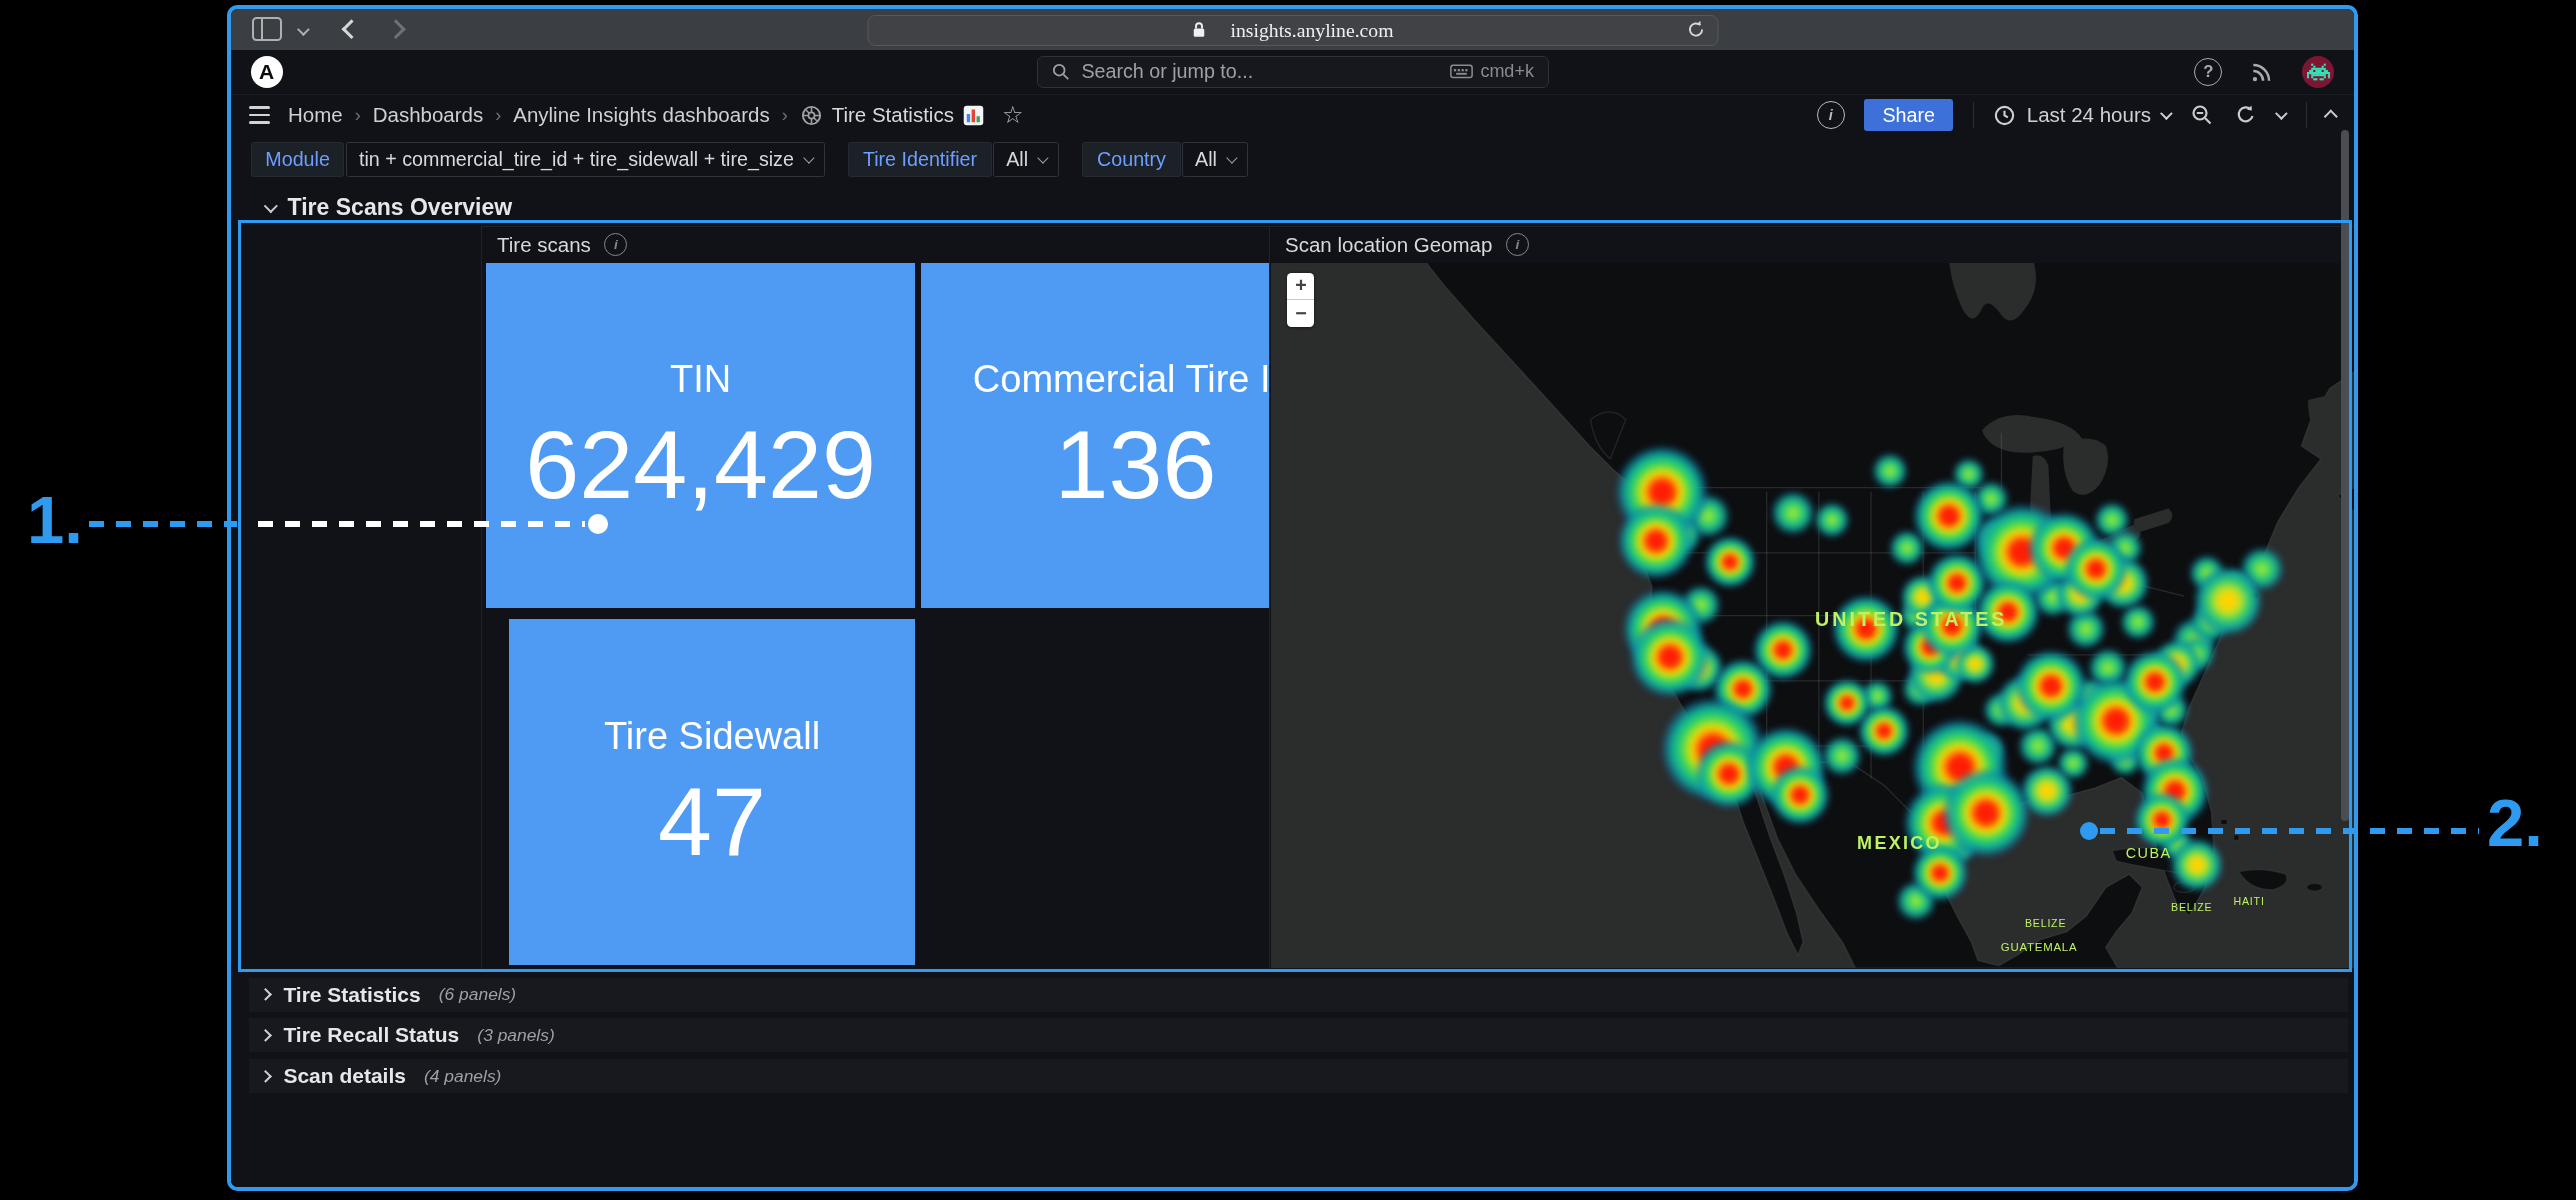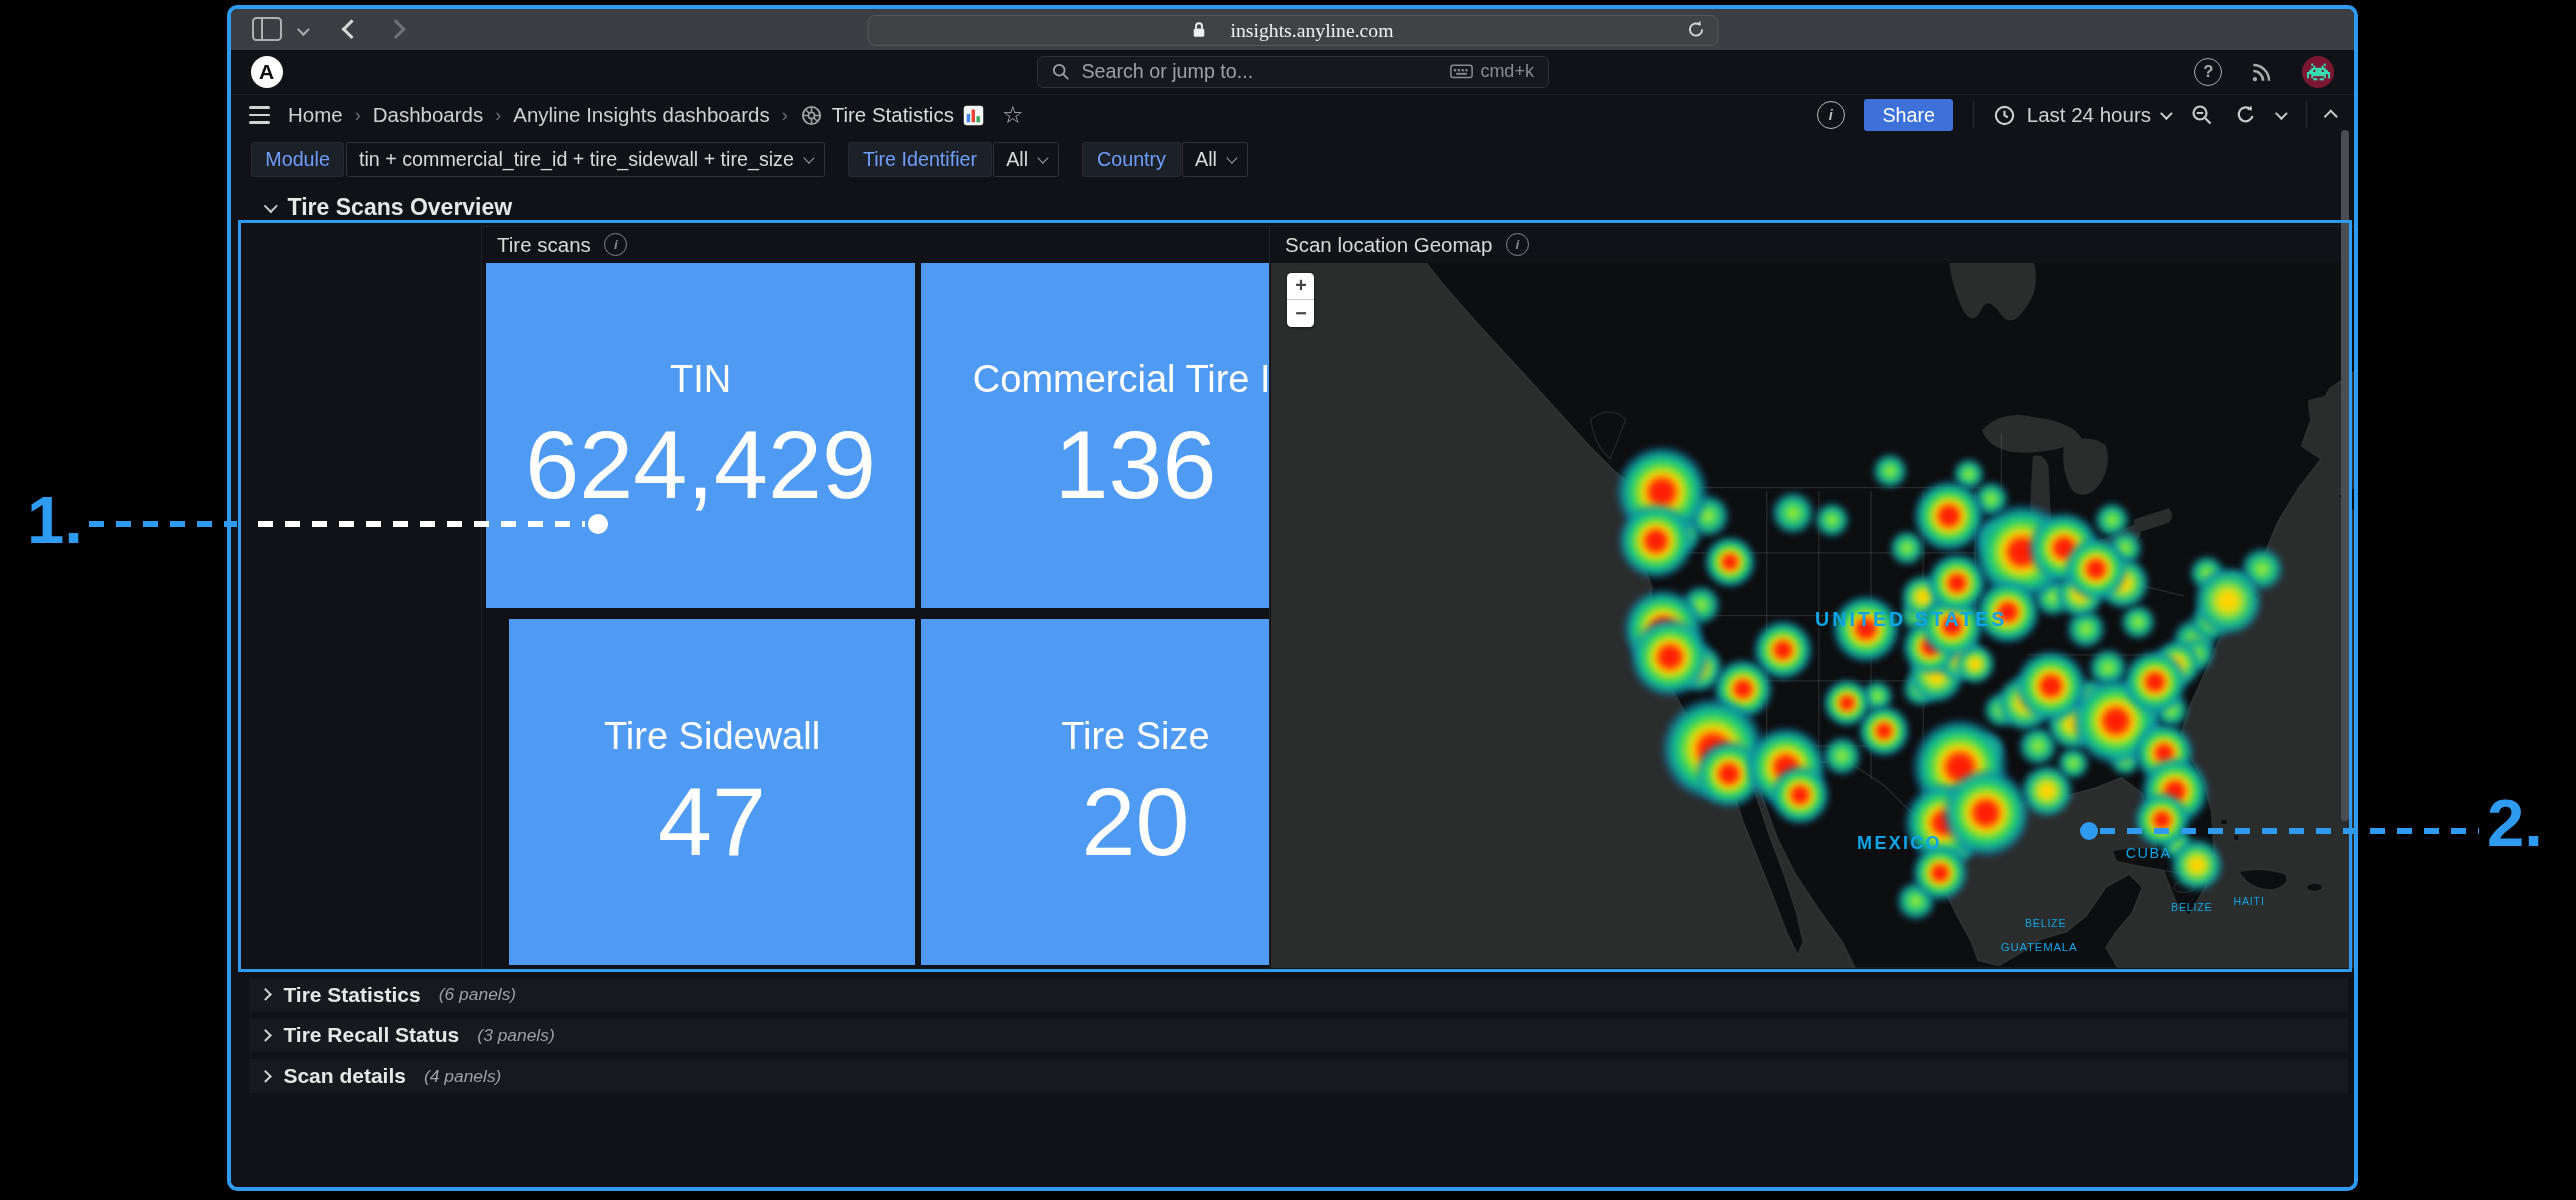--- a/index.html
+++ b/index.html
@@ -73,21 +73,21 @@
   .p-tiles{left:250px;top:42px;width:874px;height:744px;}
   .tiles{position:absolute;left:3.8px;right:3.8px;top:36px;bottom:3.8px;display:grid;grid-template-columns:1fr 1fr;grid-template-rows:1fr 1fr;
          column-gap:5.3px;row-gap:11.4px;}
   .tile{display:flex;flex-direction:column;align-items:center;justify-content:center;gap:15px;color:#fff;}
   .tile-label{font-size:38px;}
   .tile-value{font-size:97px;font-weight:500;line-height:1;}
 
   .p-map{left:1038px;top:42px;width:1308px;height:744px;}
   .mapbox{position:absolute;left:0.8px;right:0.8px;top:36px;bottom:0.8px;background:#2B2C2C;overflow:hidden;}
   .mapbox svg.base{position:absolute;inset:0;width:100%;height:100%;}
-  .map-label{position:absolute;transform:translate(-50%,-50%);color:#0ea5e9;white-space:nowrap;}
+  .map-label{position:absolute;transform:translate(-50%,-50%);color:#bef264;white-space:nowrap;}
   .blob{position:absolute;transform:translate(-50%,-50%);border-radius:50%;filter:blur(3px);}
   .hb-r{background:radial-gradient(circle,#ff1e05 0%,#ff1e05 15%,#ff7a00 22%,#ffd300 28%,#9fe325 36%,#2fd464 45%,#0fae9b 56%,rgba(13,110,170,.45) 68%,rgba(13,80,160,0) 82%);}
   .hb-y{background:radial-gradient(circle,#ffd300 0%,#ffd300 14%,#b8e22a 28%,#3bd06a 42%,#12a89a 56%,rgba(13,110,170,.4) 70%,rgba(13,80,160,0) 84%);}
   .hb-g{background:radial-gradient(circle,#8ce63a 0%,#8ce63a 12%,#35cf6e 30%,#14ab92 48%,rgba(13,115,165,.4) 66%,rgba(13,80,160,0) 82%);}
   .zoomctl{position:absolute;left:16.7px;top:10.6px;width:27px;border-radius:4.5px;overflow:hidden;box-shadow:0 0.8px 3px rgba(0,0,0,.5);}
   .zoomctl button{display:block;width:27px;height:27px;background:#fff;border:none;border-bottom:0.8px solid #c8c8c8;
                   font-size:19.7px;font-weight:bold;color:#444;line-height:1;padding:0;}
   .zoomctl button:last-child{border-bottom:none;}
 
   .rows{position:absolute;left:18px;top:794px;width:2099px;}
@@ -295,24 +295,20 @@
               <div class="tile-label">TIN</div>
               <div class="tile-value">624,429</div>
             </div>
             <div class="tile" style="background: rgb(79, 155, 244);">
               <div class="tile-label">Commercial Tire ID</div>
               <div class="tile-value">136</div>
             </div>
             <div class="tile" style="background: rgb(79, 155, 244); margin-left: 23px;">
               <div class="tile-label">Tire Sidewall</div>
               <div class="tile-value">47</div>
-            </div>
-            <div class="tile" style="background: rgb(79, 155, 244);">
-              <div class="tile-label">Tire Size</div>
-              <div class="tile-value">20</div>
             </div>
           </div>
       </div>
 
       <div class="panel p-map">
         <div class="panel-hd">
           <span>Scan location Geomap</span>
           <span class="info-i">i</span>
         </div>
         <div class="mapbox" id="mapbox">

